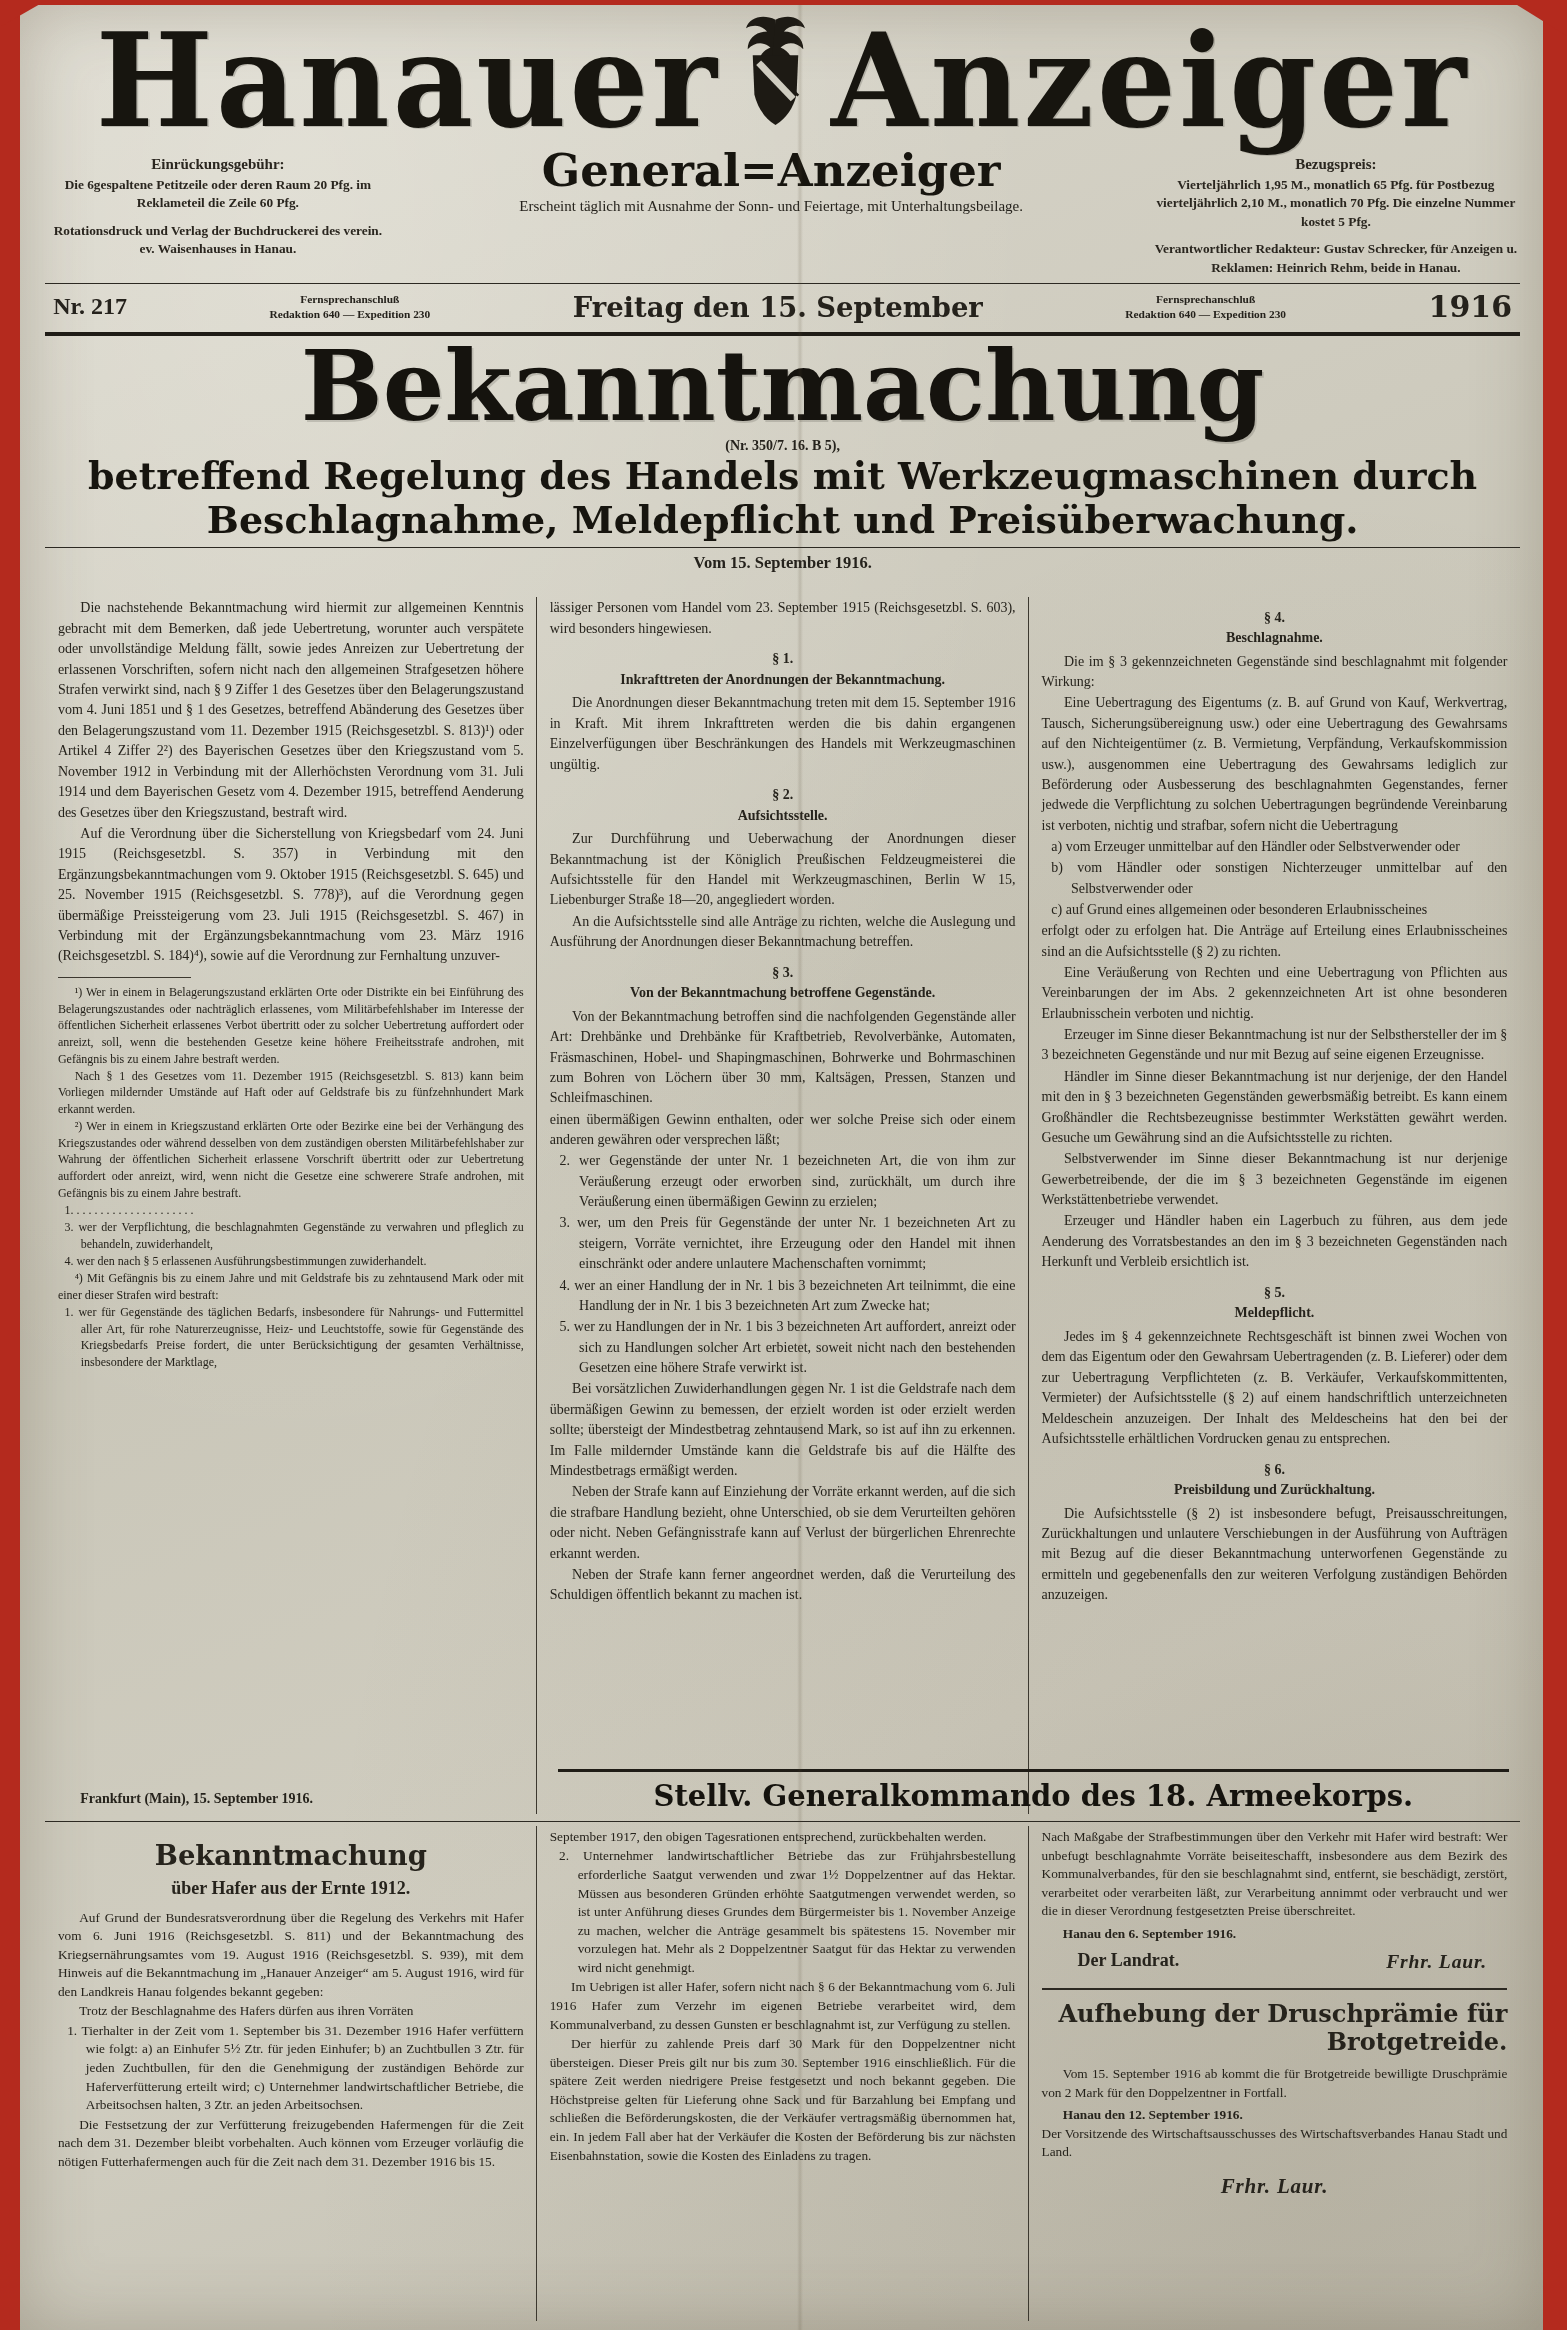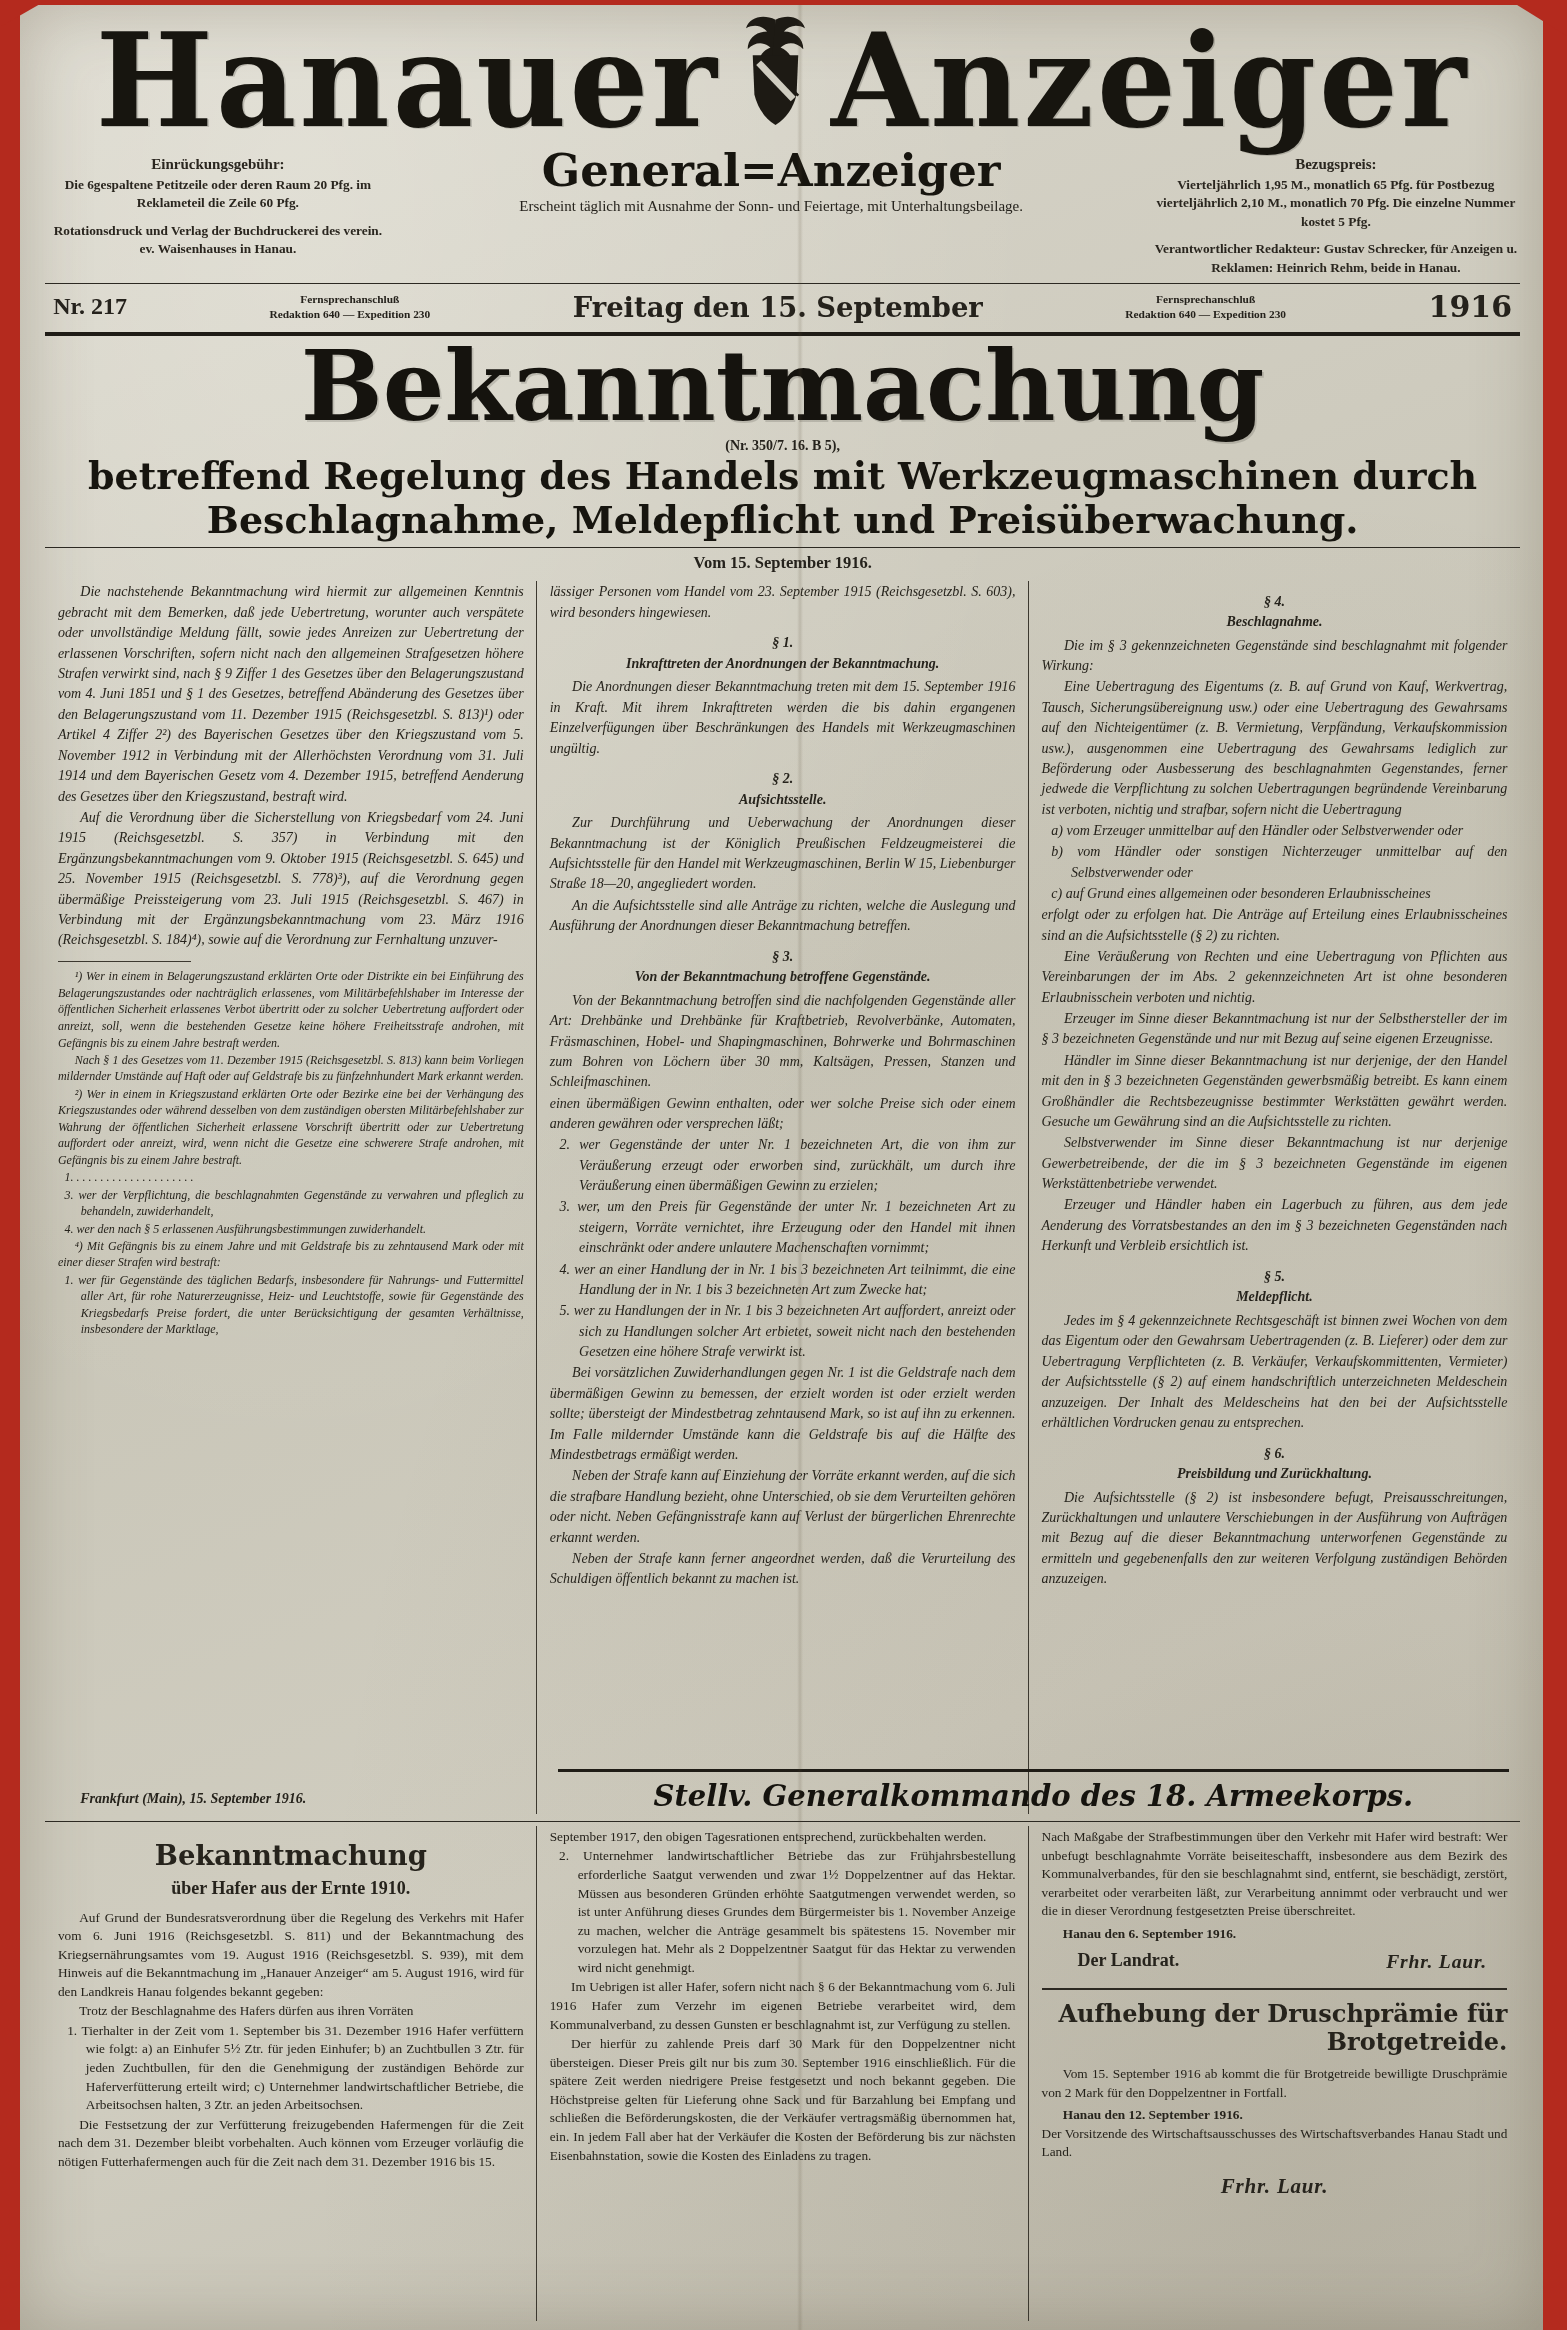--- a/index.html
+++ b/index.html
@@ -63,21 +63,21 @@
   
   .art-head { text-align:center; }
   .art-h1 { font-family:"DejaVu Serif", serif; font-weight:bold; font-size:97px; line-height:1.04; color:#15130e;
             text-shadow:1.6px 1.6px 0 rgba(23,21,15,.15); }
   .art-ref { font-weight:bold; font-size:14px; margin-top:1.6px; }
   .art-sub { font-family:"DejaVu Serif", serif; font-weight:bold; font-size:38px; line-height:1.14; color:#17150f; }
   .art-dateline { font-weight:bold; font-size:16.5px; margin:4.7px 0 1.6px; }
 
   
   .cols { display:flex; min-height:0; position:relative; }
-  .cols.main { flex:1 1 auto; margin-top:6px;font-style:italic; }
+  .cols.main { flex:1 1 auto; margin-top:22px; }
   .cols.bottom { flex:none; height:495px; margin-top:4.7px; overflow:hidden; }
   .col { flex:1 1 0; padding:1.6px 12.5px 4.7px; overflow:hidden; text-align:justify;
          font-size:14px; line-height:1.46; display:flex; flex-direction:column; color:#26231c; }
   .col + .col { border-left:1.6px solid #3c382f; }
   .cols.bottom .col { font-size:13.3px; line-height:1.4; }
 
   
   .b-p    { text-indent:1.6em; margin-bottom:0.8px; }
   .b-p0   { margin-bottom:0.8px; }
   .b-li   { padding-left:2.1em; text-indent:-1.4em; margin-bottom:0.8px; }
@@ -235,21 +235,21 @@
         <div class="b-p">Die Aufsichtsstelle (§ 2) ist insbesondere befugt, Preisausschreitungen, Zurückhaltungen und unlautere Verschiebungen in der Ausführung von Aufträgen mit Bezug auf die dieser Bekanntmachung unterworfenen Gegenstände zu ermitteln und gegebenenfalls den zur weiteren Verfolgung zuständigen Behörden anzuzeigen.</div>
       </div>
     <div class="signoff">Stellv. Generalkommando des 18. Armeekorps.</div>
   </div>
 
   <div class="rule"></div>
 
   <div class="cols bottom">
     <div class="col">
         <div class="b-h1">Bekanntmachung</div>
-        <div class="b-h1b">über Hafer aus der Ernte 1910.</div>
+        <div class="b-h1b">über Hafer aus der Ernte 1912.</div>
         <div class="b-p">Auf Grund der Bundesratsverordnung über die Regelung des Verkehrs mit Hafer vom 6. Juni 1916 (Reichsgesetzbl. S. 811) und der Bekanntmachung des Kriegsernährungsamtes vom 19. August 1916 (Reichsgesetzbl. S. 939), mit dem Hinweis auf die Bekanntmachung im „Hanauer Anzeiger“ am 5. August 1916, wird für den Landkreis Hanau folgendes bekannt gegeben:</div>
         <div class="b-p">Trotz der Beschlagnahme des Hafers dürfen aus ihren Vorräten</div>
         <div class="b-li">1. Tierhalter in der Zeit vom 1. September bis 31. Dezember 1916 Hafer verfüttern wie folgt: a) an Einhufer 5½ Ztr. für jeden Einhufer; b) an Zuchtbullen 3 Ztr. für jeden Zuchtbullen, für den die Genehmigung der zuständigen Behörde zur Haferverfütterung erteilt wird; c) Unternehmer landwirtschaftlicher Betriebe, die Arbeitsochsen halten, 3 Ztr. an jeden Arbeitsochsen.</div>
         <div class="b-p">Die Festsetzung der zur Verfütterung freizugebenden Hafermengen für die Zeit nach dem 31. Dezember bleibt vorbehalten. Auch können vom Erzeuger vorläufig die nötigen Futterhafermengen auch für die Zeit nach dem 31. Dezember 1916 bis 15.</div>
       </div>
     <div class="col">
         <div class="b-p0">September 1917, den obigen Tagesrationen entsprechend, zurückbehalten werden.</div>
         <div class="b-li">2. Unternehmer landwirtschaftlicher Betriebe das zur Frühjahrsbestellung erforderliche Saatgut verwenden und zwar 1½ Doppelzentner auf das Hektar. Müssen aus besonderen Gründen erhöhte Saatgutmengen verwendet werden, so ist unter Anführung dieses Grundes dem Bürgermeister bis 1. November Anzeige zu machen, welcher die Anträge gesammelt bis spätestens 15. November mir vorzulegen hat. Mehr als 2 Doppelzentner Saatgut für das Hektar zu verwenden wird nicht genehmigt.</div>
         <div class="b-p">Im Uebrigen ist aller Hafer, sofern nicht nach § 6 der Bekanntmachung vom 6. Juli 1916 Hafer zum Verzehr im eigenen Betriebe verarbeitet wird, dem Kommunalverband, zu dessen Gunsten er beschlagnahmt ist, zur Verfügung zu stellen.</div>
         <div class="b-p">Der hierfür zu zahlende Preis darf 30 Mark für den Doppelzentner nicht übersteigen. Dieser Preis gilt nur bis zum 30. September 1916 einschließlich. Für die spätere Zeit werden niedrigere Preise festgesetzt und noch bekannt gegeben. Die Höchstpreise gelten für Lieferung ohne Sack und für Barzahlung bei Empfang und schließen die Beförderungskosten, die der Verkäufer vertragsmäßig übernommen hat, ein. In jedem Fall aber hat der Verkäufer die Kosten der Beförderung bis zur nächsten Eisenbahnstation, sowie die Kosten des Einladens zu tragen.</div>

